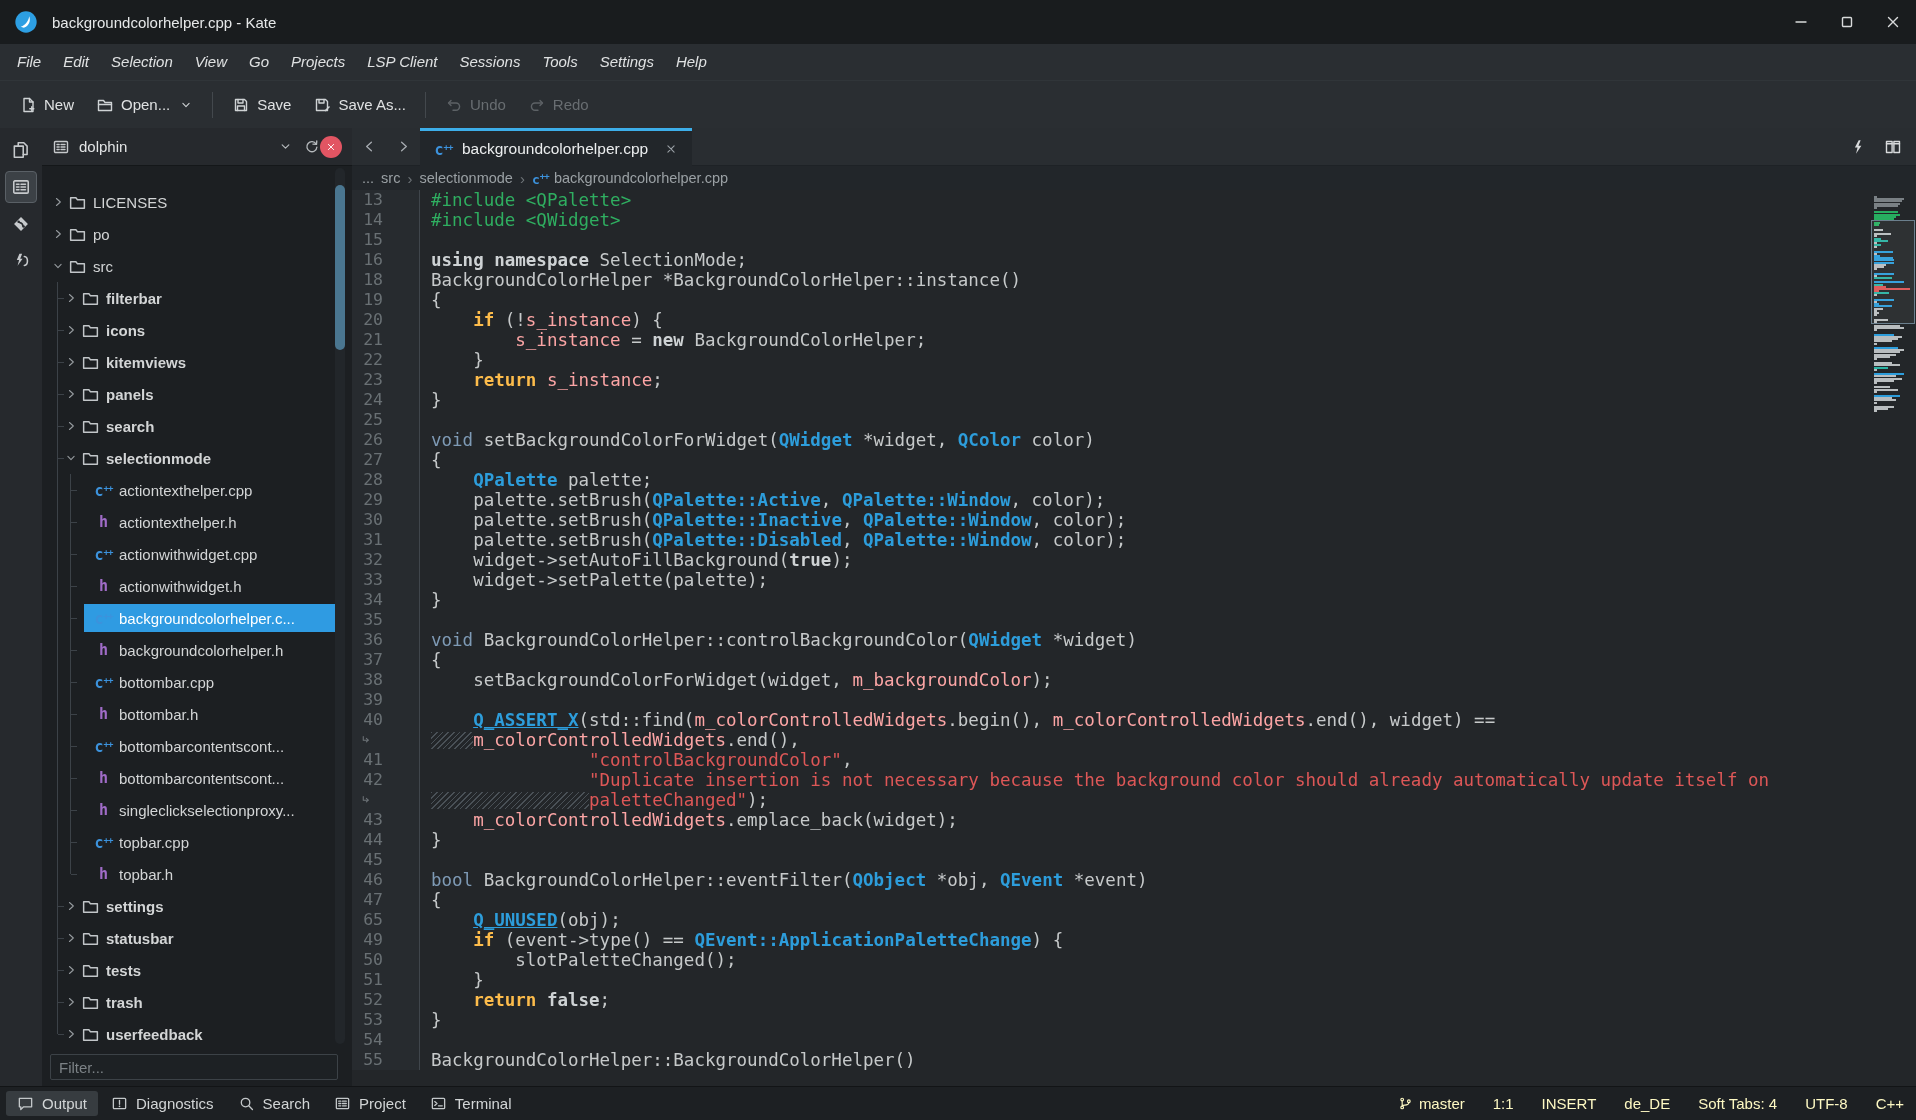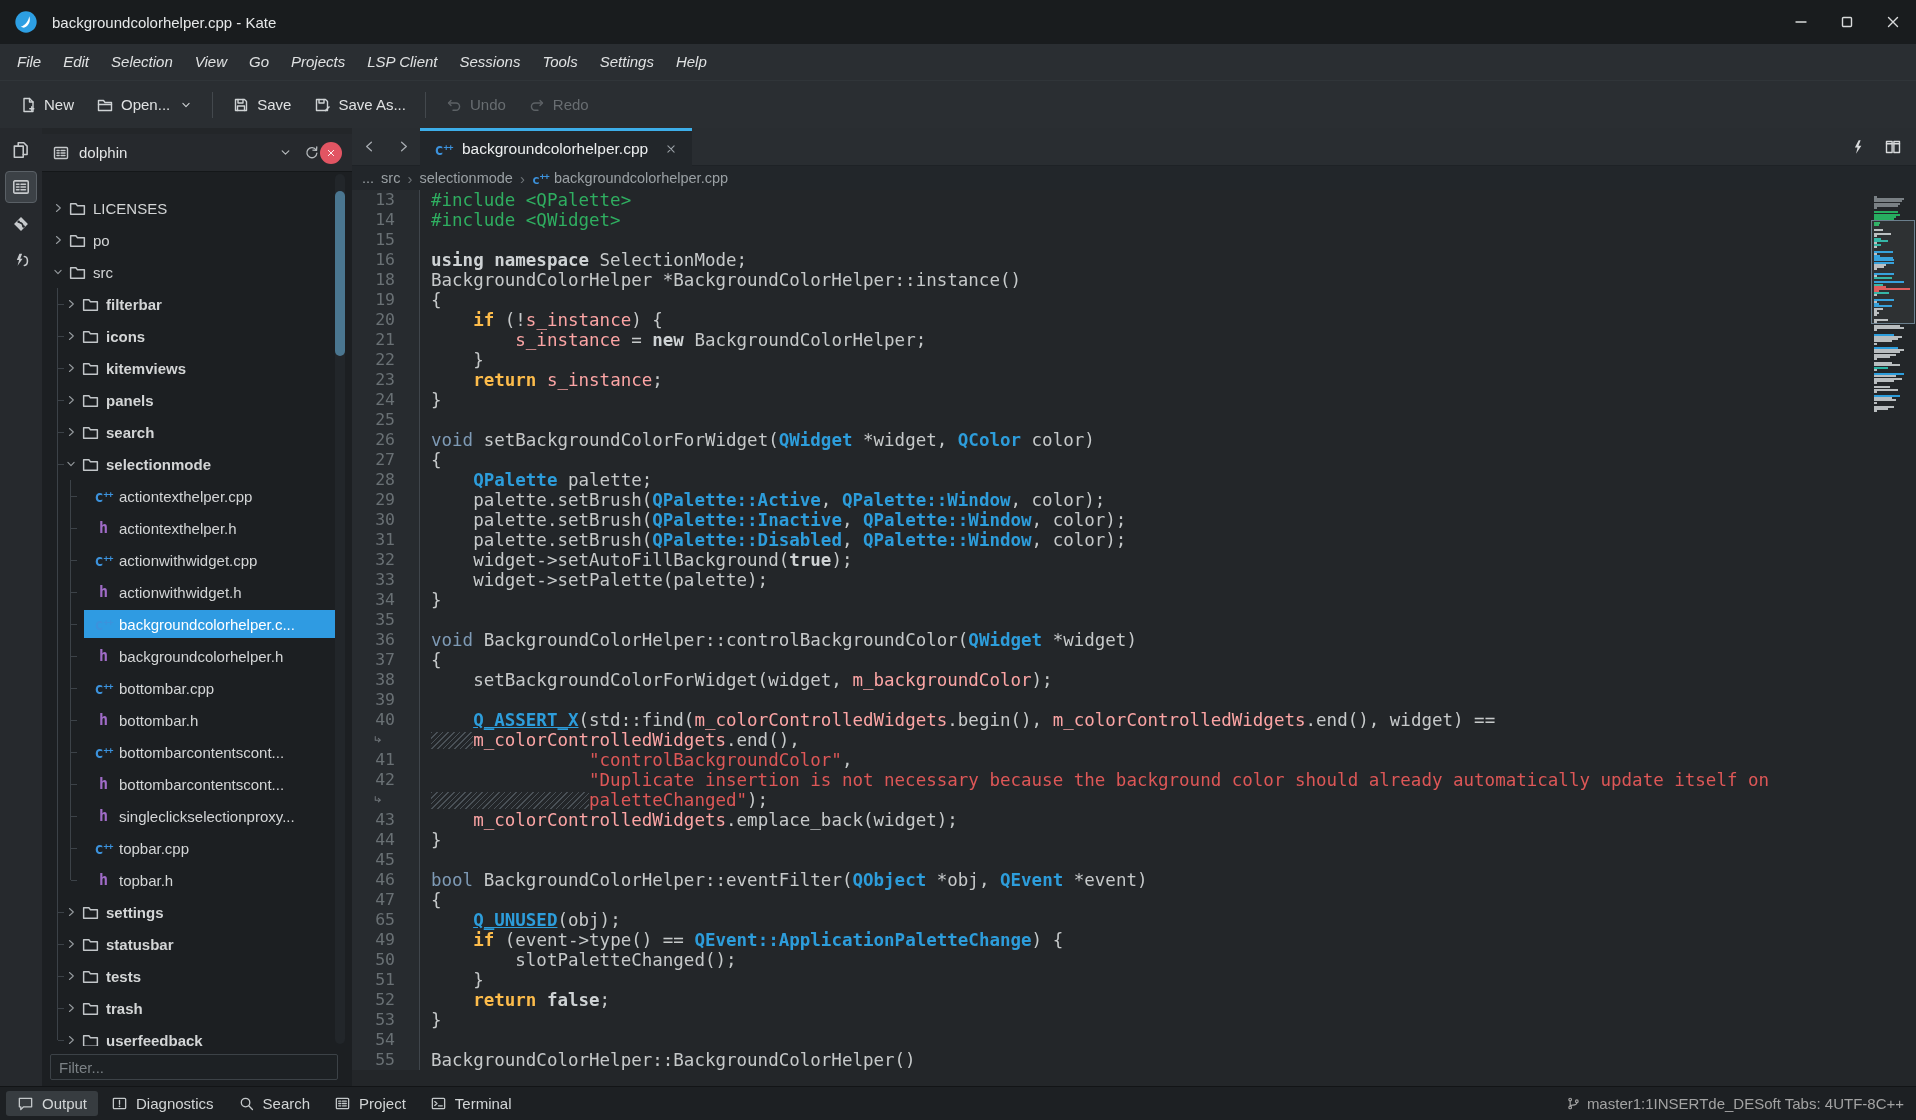--- a/index.html
+++ b/index.html
@@ -32,21 +32,21 @@
   .tchev{color:#aeb3b7;margin-left:2px;}
 
   
   #rail{position:absolute;left:0;top:128px;bottom:34px;width:42px;background:#26292d;
     display:flex;flex-direction:column;align-items:center;padding-top:6px;box-sizing:border-box;}
   .rail-item{width:32px;height:32px;margin-bottom:5px;display:flex;align-items:center;
     justify-content:center;color:#c6c9cc;border-radius:4px;border:1px solid transparent;box-sizing:border-box;}
   .rail-item.active{background:#3c4146;border-color:#5a6066;}
 
   
-  #panel{position:absolute;left:42px;top:134px;bottom:34px;width:310px;background:#1c1f22;}
+  #panel{position:absolute;left:42px;top:128px;bottom:34px;width:310px;background:#1c1f22;}
   #panelhead{position:absolute;left:0;top:0;right:0;height:38px;background:#26292d;
     display:flex;align-items:center;padding:0 10px 0 10px;box-sizing:border-box;border-bottom:1px solid #141719;}
   #panelhead .pico{color:#c6c9cc;margin-right:9px;}
   #panelname{font-size:15px;color:#e2e4e5;flex:1;}
   .phbtn{color:#b6babd;margin-left:10px;display:flex;align-items:center;}
   #pclose{width:22px;height:22px;border-radius:50%;background:#e25563;display:flex;
     align-items:center;justify-content:center;color:#fff;}
 
   #tree{position:absolute;left:0;top:38px;right:0;bottom:40px;overflow:hidden;padding-top:20px;box-sizing:border-box;}
   .trow{position:relative;height:32px;display:flex;align-items:center;font-size:15px;color:#d3d5d6;}
@@ -85,21 +85,21 @@
 
   #breadcrumb{position:absolute;left:0;top:38px;right:0;height:24px;background:#22262a;
     display:flex;align-items:center;padding-left:10px;font-size:14.5px;color:#9aa0a4;gap:7px;}
   #breadcrumb .sep{color:#6f7579;font-size:15px;}
   #breadcrumb .fico{width:15px;flex:0 0 15px;font-size:13px;margin:0;}
 
   #code{position:absolute;left:0;top:62px;right:46px;bottom:0;overflow:hidden;}
   .crow{height:20px;line-height:20px;white-space:pre;display:flex;
     font-family:"DejaVu Sans Mono",monospace;font-size:17.5px;}
   .ln{flex:0 0 68px;background:#272b2f;color:#697074;text-align:right;
-    padding-right:24px;box-sizing:border-box;border-right:1px solid #40464c;
+    padding-right:36px;box-sizing:border-box;border-right:1px solid #40464c;
     font-size:16.5px;display:flex;align-items:center;justify-content:flex-end;}
   .ln .wic{color:#6f757a;margin-right:10px;}
   .ct{padding-left:11px;white-space:pre;}
   .hatch{display:inline-block;height:17px;vertical-align:-3px;
     background:repeating-linear-gradient(135deg,#4a5157 0 1px,transparent 1px 4px);}
   .tk-pp{color:#2fae60;}
   .tk-kw{color:#fdbc4b;font-weight:bold;}
   .tk-kwd{color:#ced2d4;font-weight:bold;}
   .tk-ty{color:#2d9ddb;font-weight:bold;}
   .tk-bty{color:#7e9ab5;}
@@ -113,21 +113,21 @@
   .mmrow{height:2.2px;}
   .mmrow i{display:block;height:2px;}
   #mmview{position:absolute;left:1px;right:1px;border:1px solid #6b7f8d;background:rgba(255,255,255,0.05);}
 
   
   #statusbar{position:absolute;left:0;bottom:0;width:100%;height:34px;background:#1d2023;
     border-top:1px solid #121416;display:flex;align-items:center;padding:0 12px 0 6px;box-sizing:border-box;}
   .sbtn{display:flex;align-items:center;gap:8px;padding:4px 11px;font-size:15px;color:#d2d5d6;border-radius:3px;}
   .sbtn .ic{color:#c3c7c9;}
   .sbtn.active{background:#373c40;}
-  #sbright{margin-left:auto;display:flex;align-items:center;font-size:15px;color:#a3a3a3;}
+  #sbright{margin-left:auto;display:flex;align-items:center;gap:28px;font-size:15px;color:#fef9c3;}
   .sbinfo{display:flex;align-items:center;gap:6px;white-space:nowrap;}
 </style>
 </head>
 <body>
 
 <div id="win">
   <div id="titlebar">
     <span id="appicon">
         <svg class="ic" width="24" height="24" viewBox="0 0 18 18" fill="none" stroke="currentColor" stroke-width="1.4" stroke-linecap="round" stroke-linejoin="round">
           <circle cx="9" cy="9" r="8" fill="#2d9fe3" stroke="none"></circle>

